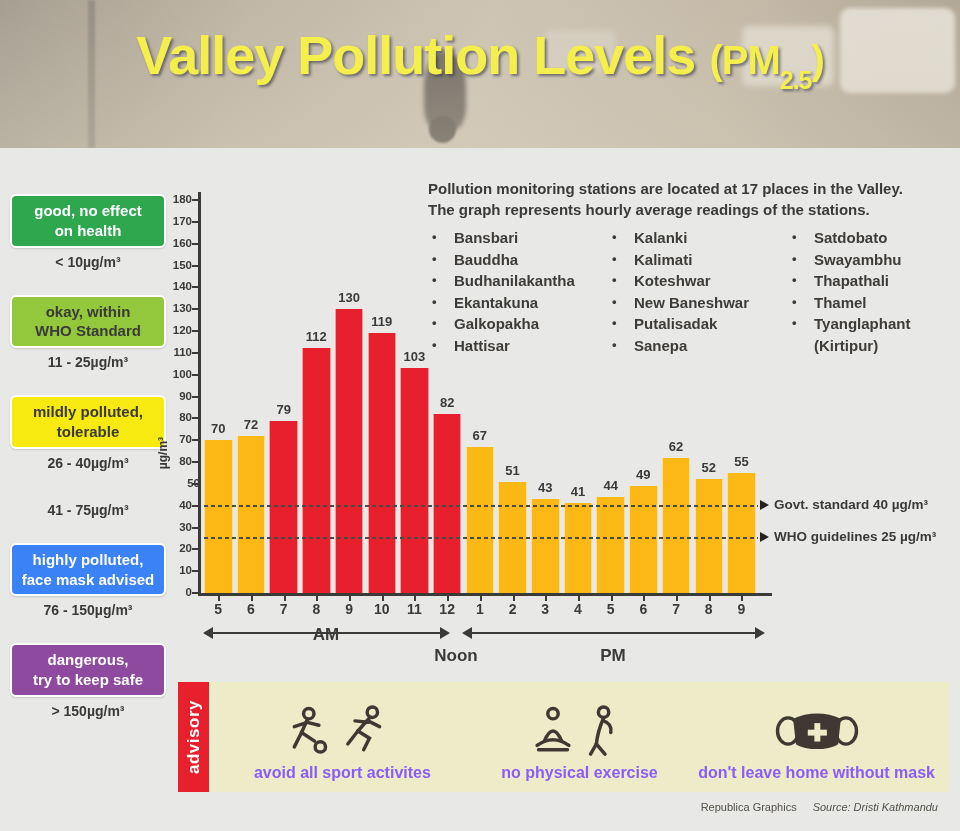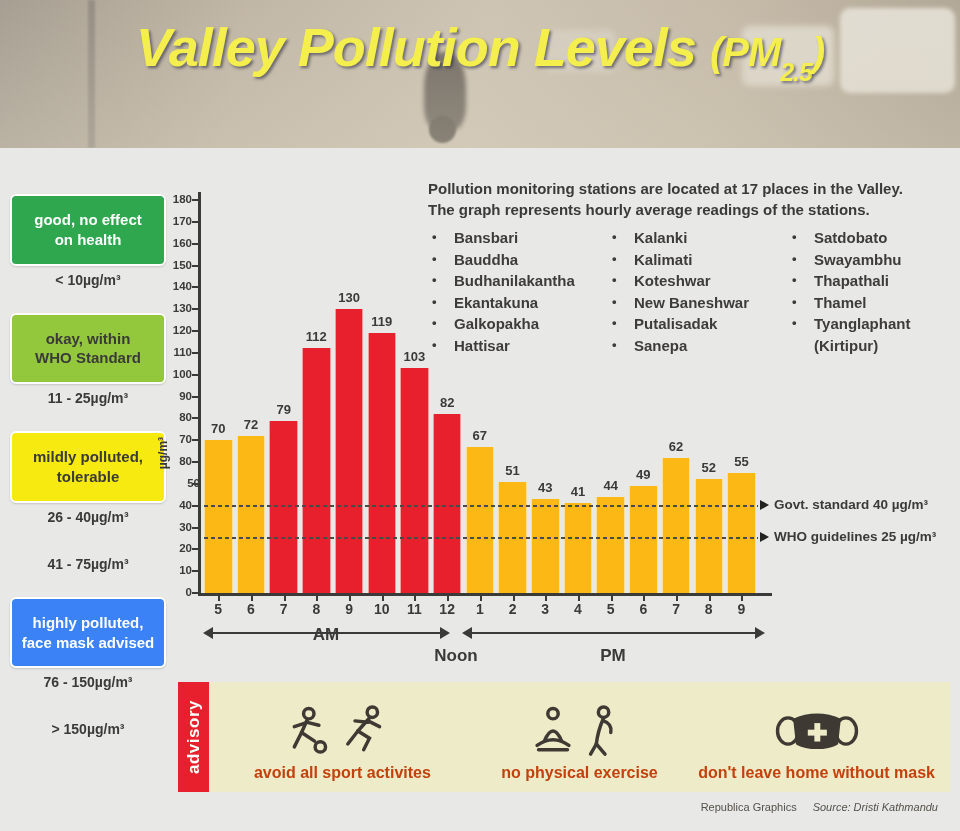--- a/index.html
+++ b/index.html
@@ -11,32 +11,32 @@
   .header { position:absolute; left:0; top:0; width:960px; height:148px; overflow:hidden;
             background:linear-gradient(100deg,#958d82 0%,#b8ad9c 25%,#c9bfae 50%,#beb2a0 75%,#a29786 100%); }
   .header .shape { position:absolute; }
   .header .van1 { left:840px; top:8px; width:115px; height:85px; background:#e8e5dd; border-radius:10px; filter:blur(2px); opacity:.92; }
   .header .van2 { left:742px; top:26px; width:92px; height:60px; background:#ddd8cc; border-radius:8px; filter:blur(3px); }
   .header .van3 { left:545px; top:30px; width:70px; height:42px; background:#d6d1c5; border-radius:6px; filter:blur(3px); opacity:.8; }
   .header .rider { left:424px; top:52px; width:42px; height:78px; background:#4b4540; border-radius:45% 45% 30% 30%; filter:blur(2px); }
   .header .wheel { left:429px; top:116px; width:27px; height:27px; background:#39342f; border-radius:50%; filter:blur(1px); }
   .header .pole { left:88px; top:0; width:7px; height:148px; background:#6f6a62; filter:blur(1px); opacity:.7; }
   .header .haze { left:0; top:0; right:0; bottom:0; background:linear-gradient(180deg,rgba(219,211,193,.25),rgba(219,211,193,.5)); }
-  .header-title { position:absolute; left:0; right:0; top:16px; text-align:center; color:#f4ef4d;
+  .header-title { position:absolute; left:0; right:0; top:24px; text-align:center; color:#f4ef4d;
                   font-size:54px; font-weight:bold; letter-spacing:-1px;
-                  text-shadow:2px 2px 3px rgba(45,45,70,.6); white-space:nowrap;font-style:italic; }
+                  text-shadow:2px 2px 3px rgba(45,45,70,.6); white-space:nowrap; }
   .header-title .pm { font-size:40px; }
   .header-title .pmsub { font-size:25px; vertical-align:-15px; }
   .header-date { position:absolute; left:0; right:0; top:90px; text-align:center; color:#ffffff;
                  font-size:28px; font-weight:bold; text-shadow:1px 2px 2px rgba(50,50,60,.65); }
 
   
   .legend { position:absolute; left:10px; top:194px; width:156px; display:flex; flex-direction:column; align-items:center; }
   .legend-item { width:100%; text-align:center; margin-bottom:25px; }
-  .legend-box { width:100%; border:2px solid #ffffff; border-radius:6px; padding:14px 2px;
+  .legend-box { width:100%; border:2px solid #ffffff; border-radius:6px; padding:5px 2px;
                 font-size:15px; font-weight:bold; line-height:1.32; box-shadow:0 1px 2px rgba(0,0,0,.15); }
   .legend-range { margin-top:6px; font-size:14px; font-weight:bold; color:#3a3a38; }
 
   
   .stations { position:absolute; left:428px; top:178px; width:520px; }
   .stations-intro { font-size:15px; font-weight:bold; line-height:1.4; color:#3a3a38; }
   .stations-cols { display:flex; margin-top:9px; }
   .stations-col { display:flex; flex-direction:column; }
   .stations-col.c1 { width:180px; } .stations-col.c2 { width:180px; } .stations-col.c3 { width:160px; }
   .station-row { display:flex; font-size:15px; font-weight:bold; height:21.5px; color:#3e3c39; }
@@ -59,21 +59,21 @@
   .tlabel { position:absolute; text-align:center; font-size:17px; font-weight:bold; }
 
   
   .advisory-tab { position:absolute; left:178px; top:682px; width:31px; height:110px; background:#e8202e; z-index:2; }
   .advisory-tab span { position:absolute; left:50%; top:50%; transform:translate(-50%,-50%) rotate(-90deg);
                        color:#fff; font-size:17px; font-weight:bold; letter-spacing:.5px; white-space:nowrap; }
   .advisory-band { position:absolute; left:209px; top:682px; width:741px; height:110px; background:#eeebc9;
                    display:flex; align-items:stretch; }
   .advisory-item { display:flex; flex-direction:column; align-items:center; justify-content:flex-end; padding-bottom:10px; }
   .advisory-item .icon { height:62px; display:flex; align-items:center; }
-  .advisory-item .lbl { font-size:16px; font-weight:bold; color:#c2410c; margin-top:2px; }
+  .advisory-item .lbl { font-size:16px; font-weight:bold; color:#8b5cf6; margin-top:2px; }
   .ai-1 { width:36%; } .ai-2 { width:28%; } .ai-3 { width:36%; }
 
   
   .credits { position:absolute; left:0; right:22px; top:801px; text-align:right; font-size:11px; color:#55514b; }
   .credits .src { font-style:italic; margin-left:16px; }
 </style>
 </head>
 <body>
 
 <div class="page">
@@ -115,20 +115,24 @@
         <div class="legend-range">41 - 75µg/m³</div>
       </div>
       <div class="legend-item">
         <div class="legend-box" style="background: #3b82f6; color: rgb(255, 255, 255);">
           <div>highly polluted,</div>
           <div>face mask advised</div>
         </div>
         <div class="legend-range">76 - 150µg/m³</div>
       </div>
       <div class="legend-item">
+        <div class="legend-box" style="background: rgb(142, 74, 158); color: rgb(255, 255, 255);">
+          <div>dangerous,</div>
+          <div>try to keep safe</div>
+        </div>
         <div class="legend-range">&gt; 150µg/m³</div>
       </div>
     </div>
 
   <div class="stations">
     <div class="stations-intro">
       <div>Pollution monitoring stations are located at 17 places in the Valley.</div>
       <div>The graph represents hourly average readings of the stations.</div>
     </div>
     <div class="stations-cols" id="station-cols">

